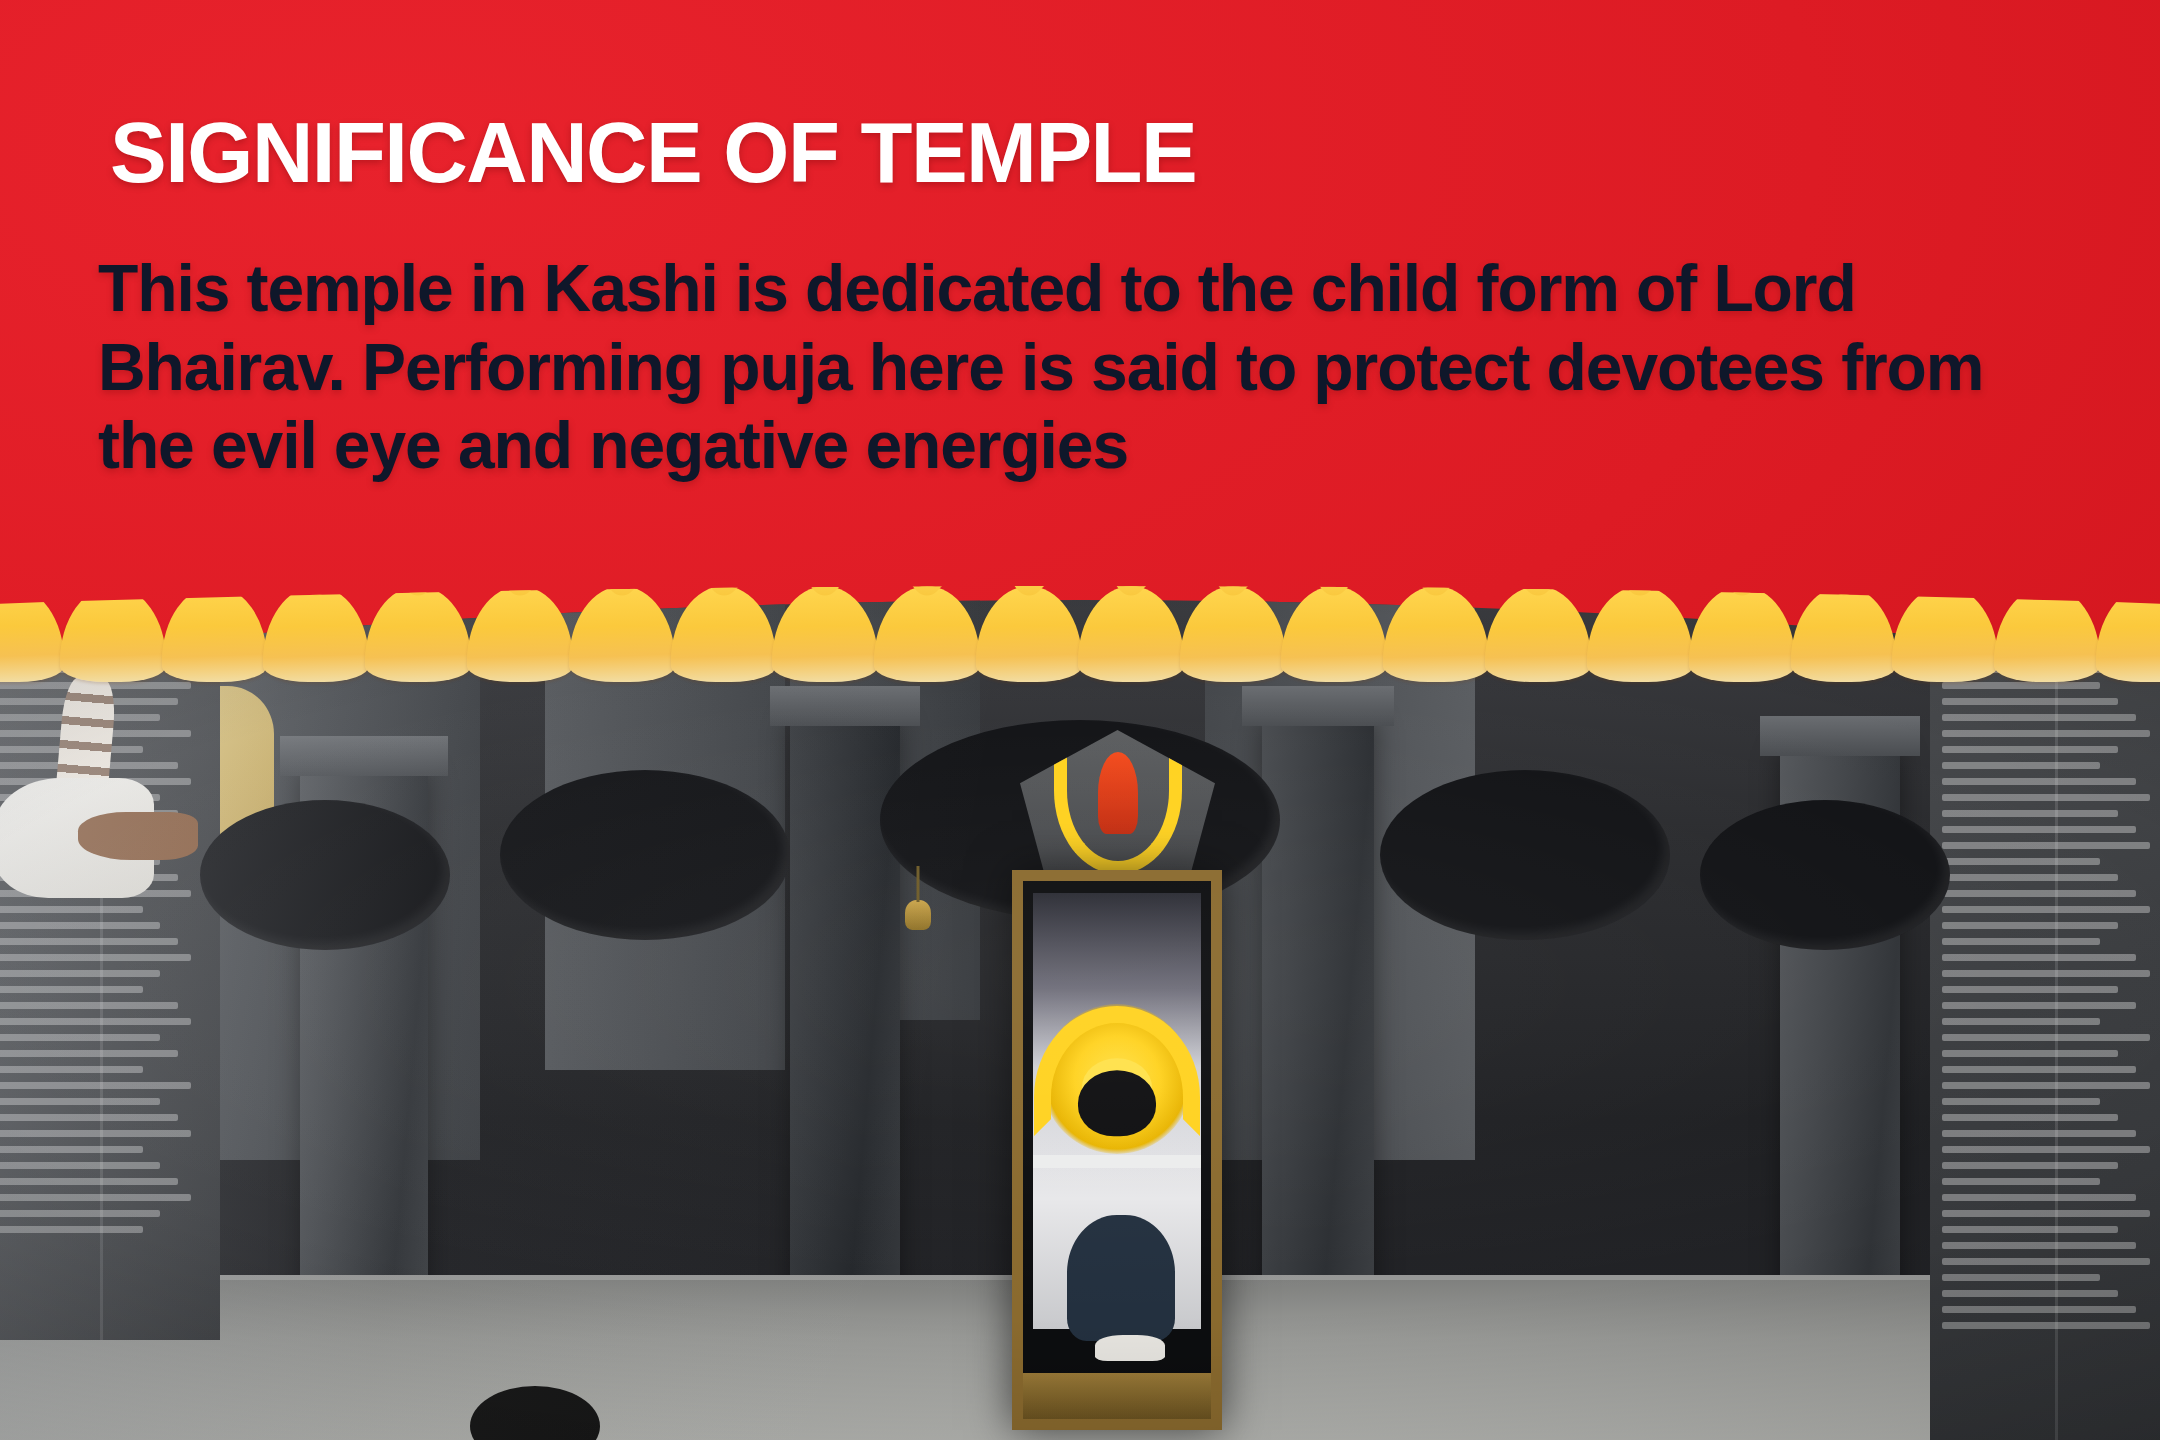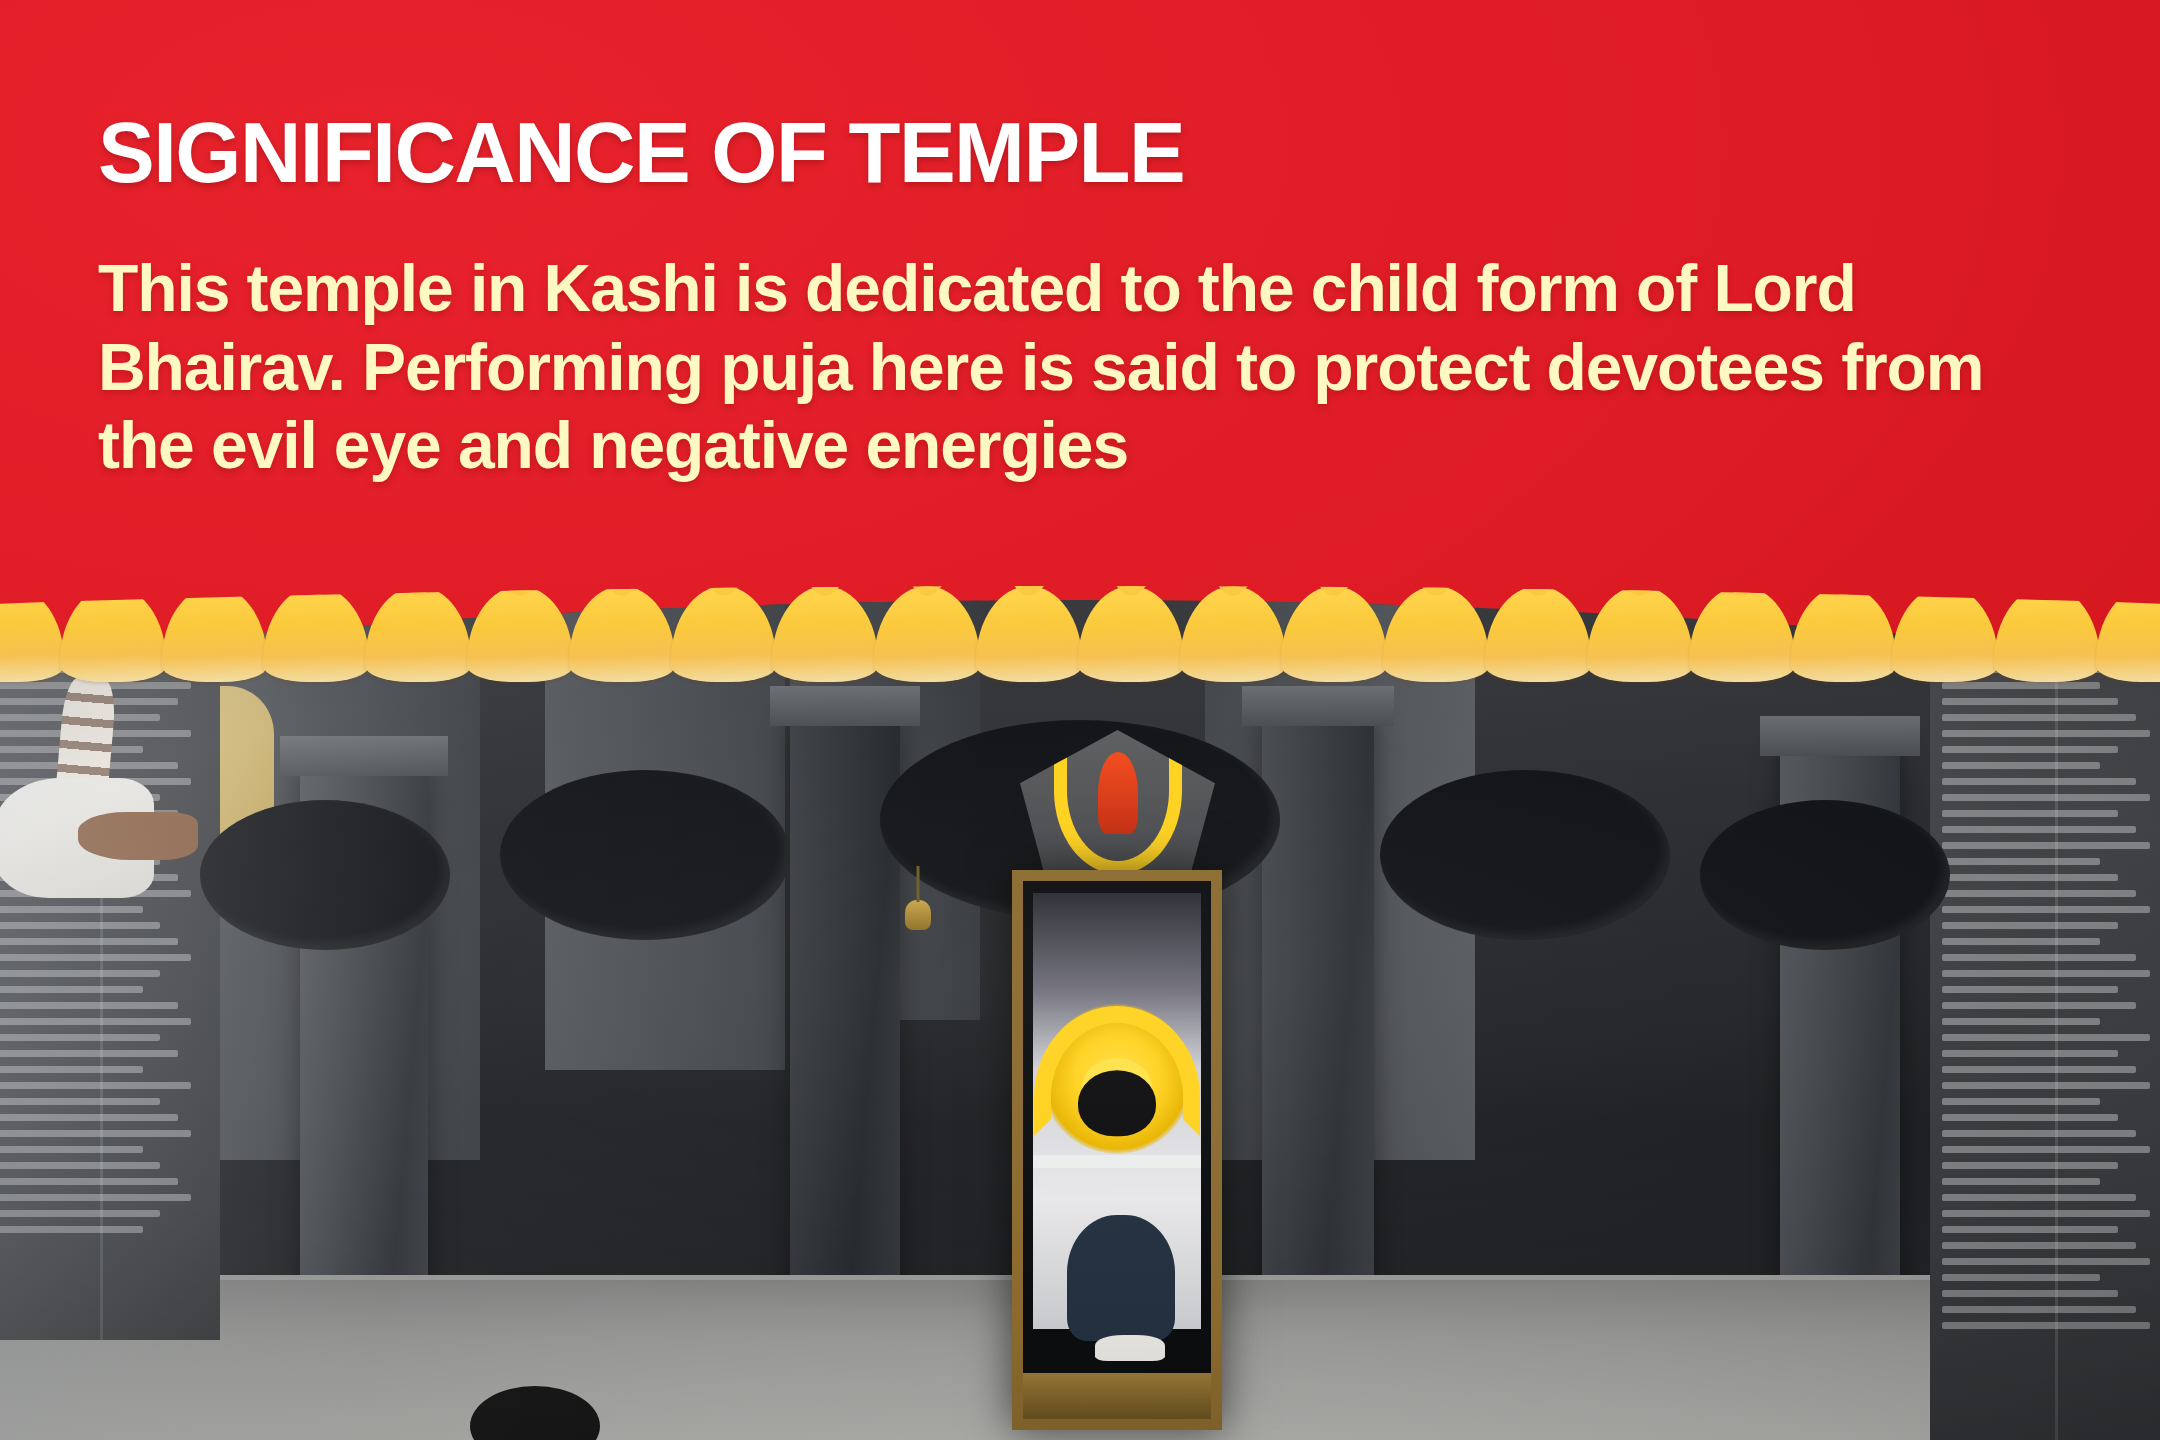--- a/index.html
+++ b/index.html
@@ -32,30 +32,30 @@
     width: 1960px;
     z-index: 6;
   }
 
   .headline {
     font-size: 85px;
     line-height: 1.0;
     font-weight: 700;
     color: #FFFFFF;
     letter-spacing: -1.5px;
-    margin: 0 0 54px 0;
+    margin: 0 0 54px 12px;
     text-shadow: 0 3px 7px rgba(90,0,0,0.30);
     font-stretch: condensed;
   }
 
   .body-copy {
     font-size: 66px;
     line-height: 1.19;
     font-weight: 600;
-    color: #fef9c3;
+    color: #0f172a;
     letter-spacing: -1.1px;
     margin: 0;
     max-width: 1890px;
     text-shadow: 0 3px 7px rgba(90,0,0,0.25);
   }
 
   
   .photo-wrap {
     position: absolute;
     left: 0;

